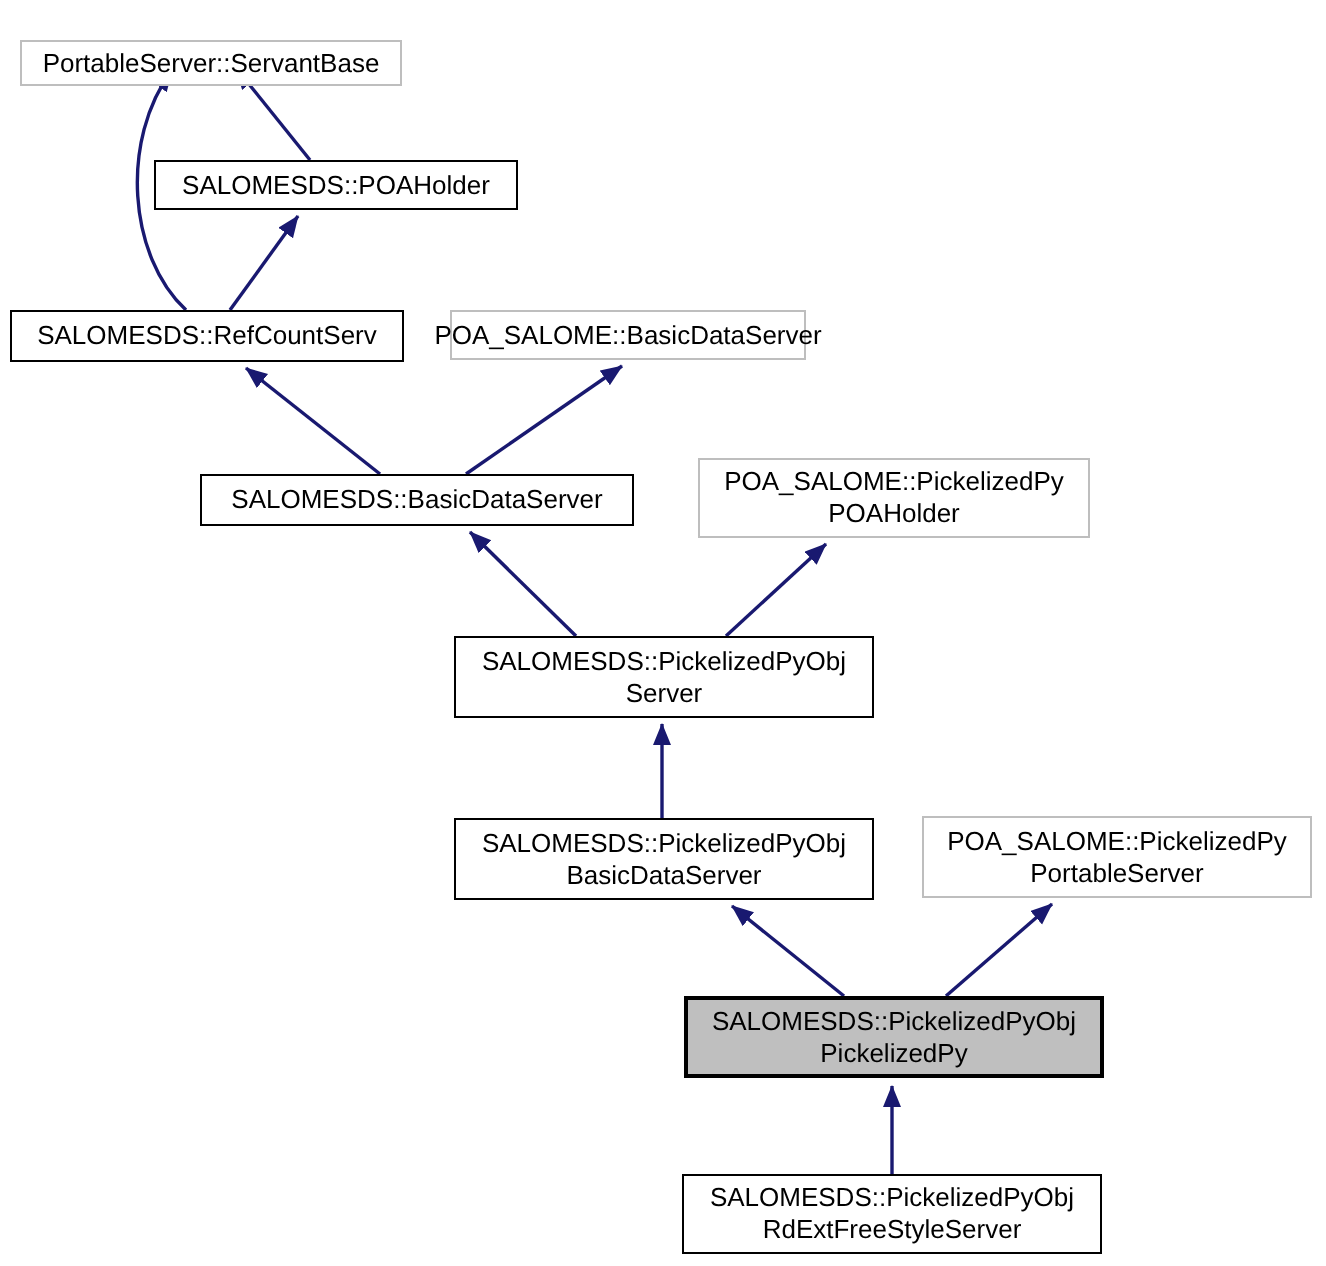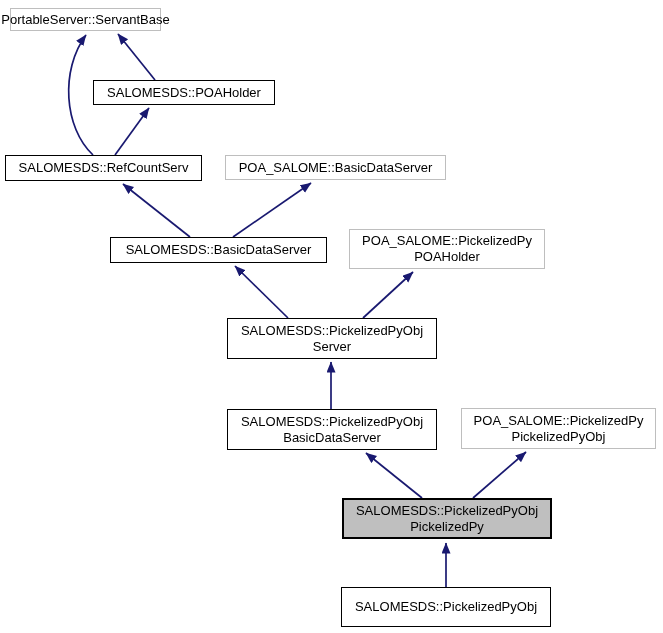--- a/index.html
+++ b/index.html
@@ -69,62 +69,63 @@
     <path class="edge" d="M190,237 L123,184" marker-end="url(#arrow)"></path>
     <path class="edge" d="M233,237 L311,183" marker-end="url(#arrow)"></path>
     <path class="edge" d="M288,318 L235,266" marker-end="url(#arrow)"></path>
     <path class="edge" d="M363,318 L413,272" marker-end="url(#arrow)"></path>
     <path class="edge" d="M331,409 L331,362" marker-end="url(#arrow)"></path>
     <path class="edge" d="M422,498 L366,453" marker-end="url(#arrow)"></path>
     <path class="edge" d="M473,498 L526,452" marker-end="url(#arrow)"></path>
     <path class="edge" d="M446,587 L446,543" marker-end="url(#arrow)"></path>
   </svg>
 
-  <div class="node external" style="left:10px; top:8px; width:151px; height:23px;">
+  <div class="node external" style="left:10px; top:20px; width:191px; height:23px;">
     <span>PortableServer::ServantBase</span>
   </div>
 
-  <div class="node internal" style="left:77px; top:80px; width:182px; height:25px;margin-left:16px;">
+  <div class="node internal" style="left:77px; top:80px; width:182px; height:25px;">
     <span>SALOMESDS::POAHolder</span>
   </div>
 
   <div class="node internal" style="left:5px; top:155px; width:197px; height:26px;">
     <span>SALOMESDS::RefCountServ</span>
   </div>
 
-  <div class="node external" style="left:225px; top:155px; width:221px; height:25px;">
+  <div class="node external" style="left:225px; top:155px; width:178px; height:25px;">
     <span>POA_SALOME::BasicDataServer</span>
   </div>
 
-  <div class="node internal" style="left:110px; top:237px; width:217px; height:26px;">
+  <div class="node internal" style="left:100px; top:237px; width:217px; height:26px;">
     <span>SALOMESDS::BasicDataServer</span>
   </div>
 
   <div class="node external" style="left:349px; top:229px; width:196px; height:40px;">
     <span>POA_SALOME::PickelizedPy</span>
     <span>POAHolder</span>
   </div>
 
   <div class="node internal" style="left:227px; top:318px; width:210px; height:41px;">
     <span>SALOMESDS::PickelizedPyObj</span>
     <span>Server</span>
   </div>
 
   <div class="node internal" style="left:227px; top:409px; width:210px; height:41px;">
     <span>SALOMESDS::PickelizedPyObj</span>
     <span>BasicDataServer</span>
   </div>
 
   <div class="node external" style="left:461px; top:408px; width:195px; height:41px;">
     <span>POA_SALOME::PickelizedPy</span>
-    <span>PickelizedPyObj</span>
+    <span>PortableServer</span>
   </div>
 
   <div class="node current" style="left:342px; top:498px; width:210px; height:41px;">
     <span>SALOMESDS::PickelizedPyObj</span>
     <span>PickelizedPy</span>
   </div>
 
   <div class="node internal" style="left:341px; top:587px; width:210px; height:40px;">
     <span>SALOMESDS::PickelizedPyObj</span>
+    <span>RdExtFreeStyleServer</span>
   </div>
 
 </div>
 
 </body></html>

